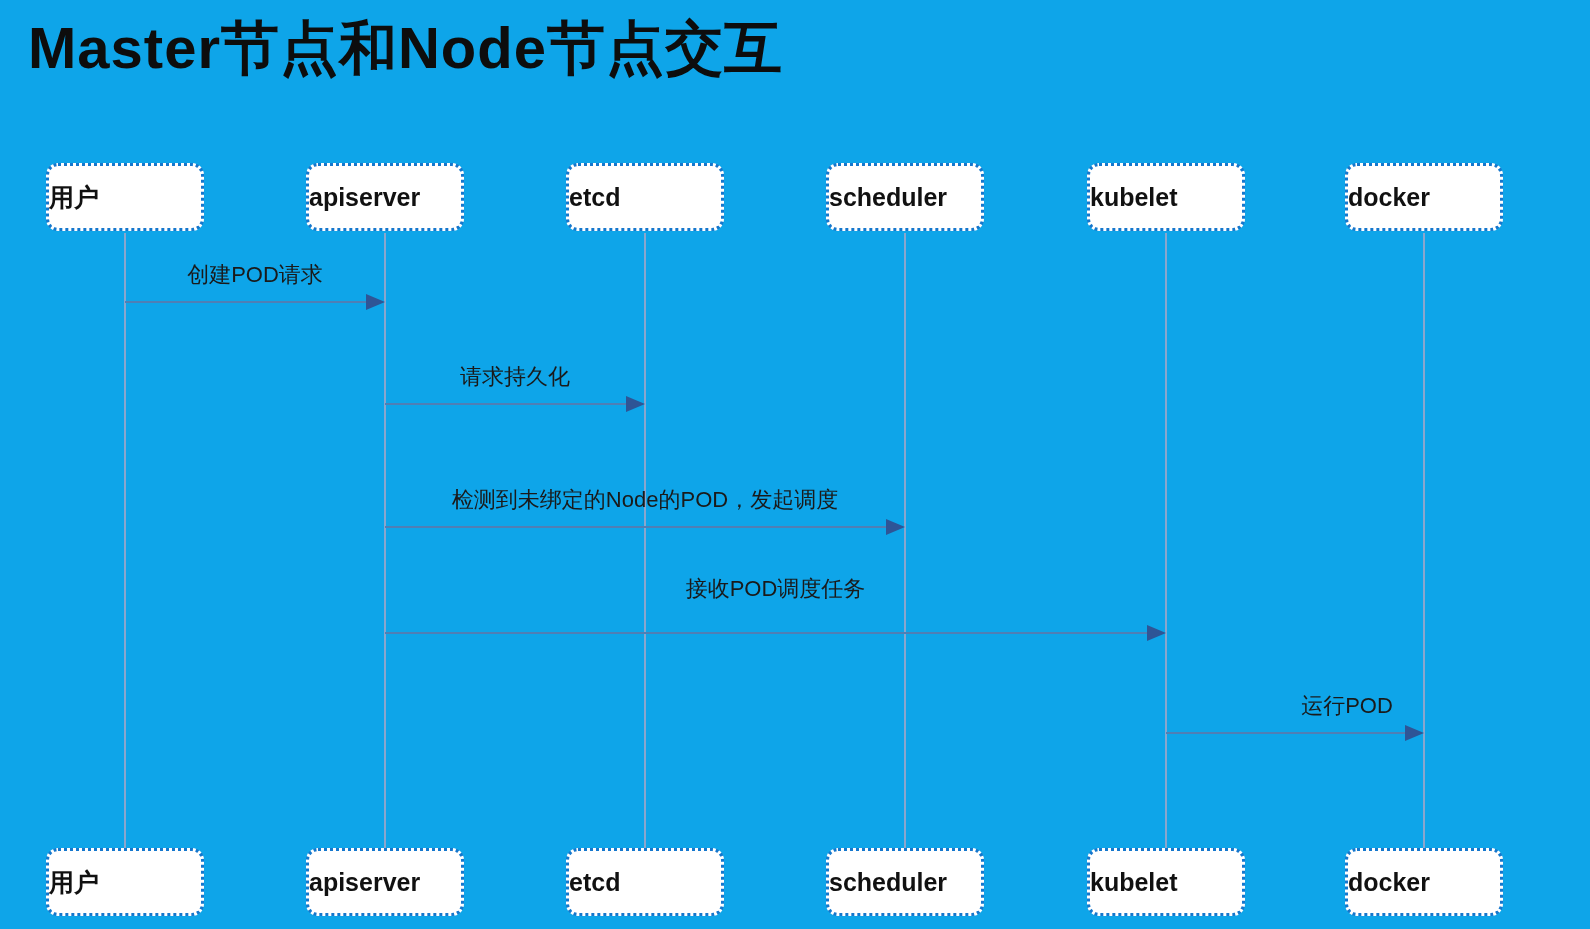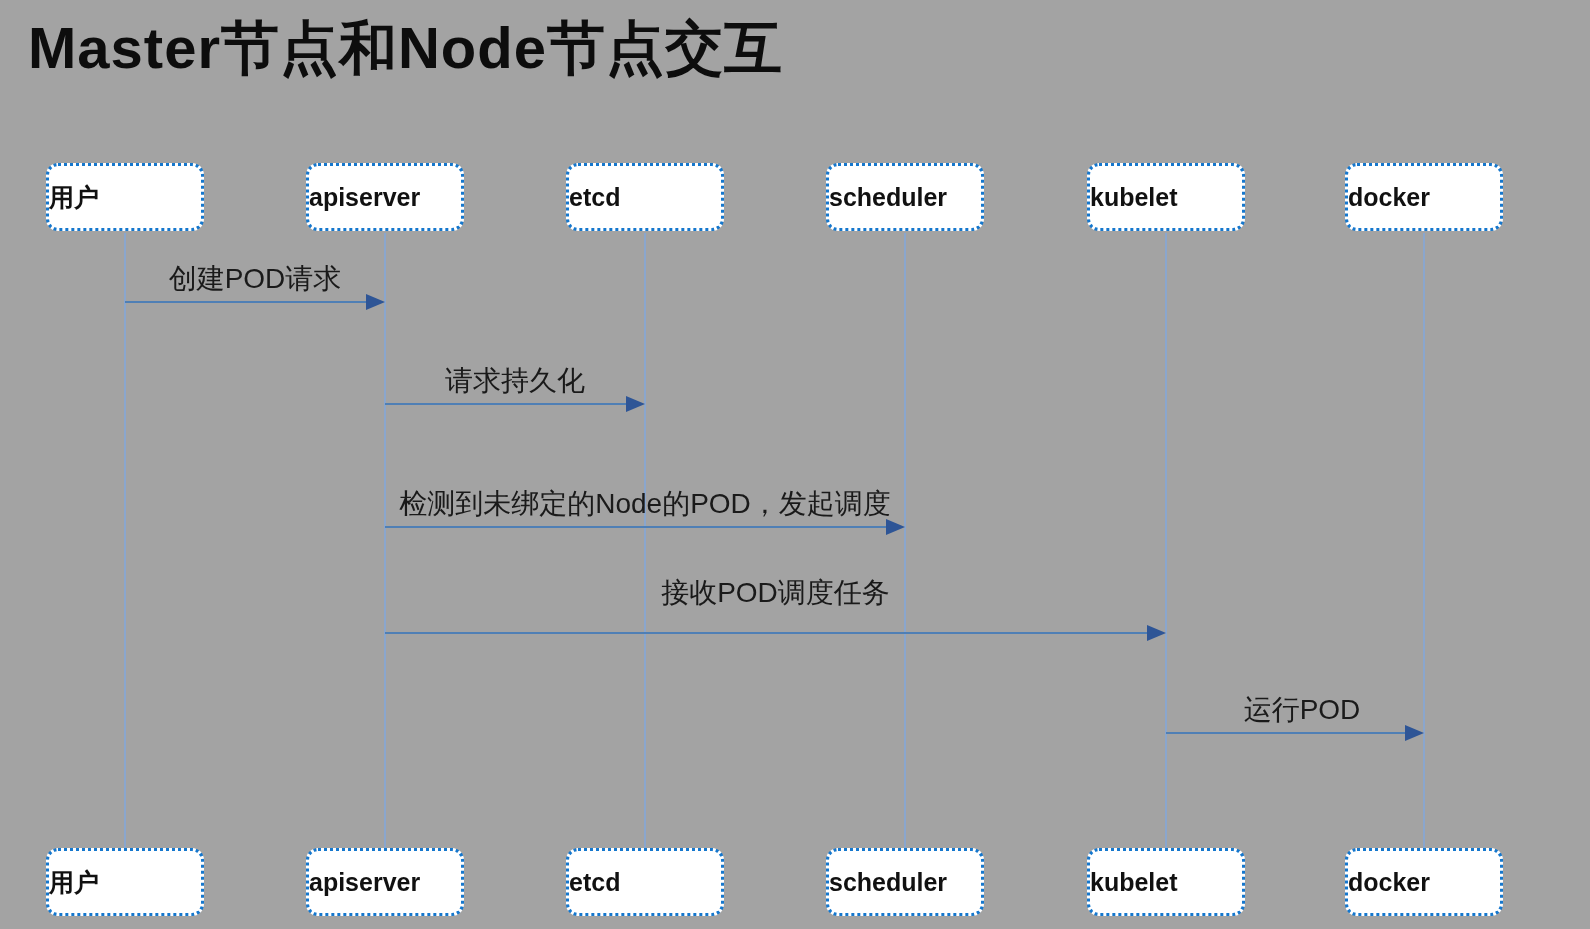--- a/index.html
+++ b/index.html
@@ -5,21 +5,21 @@
   html, body {
     margin: 0;
     padding: 0;
     background: #fdfdfd;
     font-family: "Liberation Sans", sans-serif;
   }
   #canvas {
     position: relative;
     width: 1590px;
     height: 929px;
-    background: #a3a3a3;
+    background: #0ea5e9;
     overflow: hidden;
   }
   .page-title {
     position: absolute;
     left: 28px;
     top: 10px;
     margin: 0;
     font-size: 58px;
     font-weight: 900;
     letter-spacing: 1px;
@@ -56,21 +56,21 @@
     position: absolute;
     width: 0;
     height: 0;
     border-top: 8px solid transparent;
     border-bottom: 8px solid transparent;
     border-left: 19px solid #2e5596;
   }
   .message-label {
     position: absolute;
     transform: translateX(-50%);
-    font-size: 28px;
+    font-size: 22px;
     color: #1a1a1a;
     white-space: nowrap;
   }
 </style>
 </head>
 <body>
 
 <div id="canvas">
   <h1 class="page-title">Master节点和Node节点交互</h1>
   <div id="diagram">
@@ -123,15 +123,15 @@
       <div class="arrowhead-right" style="left: 626px; top: 396px;"></div>
       <div class="message-label" style="left: 515px; top: 362px; font-family: Liberation Serif, serif;">请求持久化</div>
       <div class="message-line" style="left: 385px; top: 526px; width: 501px;"></div>
       <div class="arrowhead-right" style="left: 886px; top: 519px;"></div>
       <div class="message-label" style="left: 645px; top: 485px; text-align: right;">检测到未绑定的Node的POD，发起调度</div>
       <div class="message-line" style="left: 385px; top: 632px; width: 762px;"></div>
       <div class="arrowhead-right" style="left: 1147px; top: 625px;"></div>
       <div class="message-label" style="left: 775.5px; top: 574px;">接收POD调度任务</div>
       <div class="message-line" style="left: 1166px; top: 732px; width: 239px;"></div>
       <div class="arrowhead-right" style="left: 1405px; top: 725px;"></div>
-      <div class="message-label" style="left: 1302px; top: 691px;">运行POD</div>
+      <div class="message-label" style="left: 1347px; top: 691px;">运行POD</div>
     </div>
 </div>
 
 </body></html>

